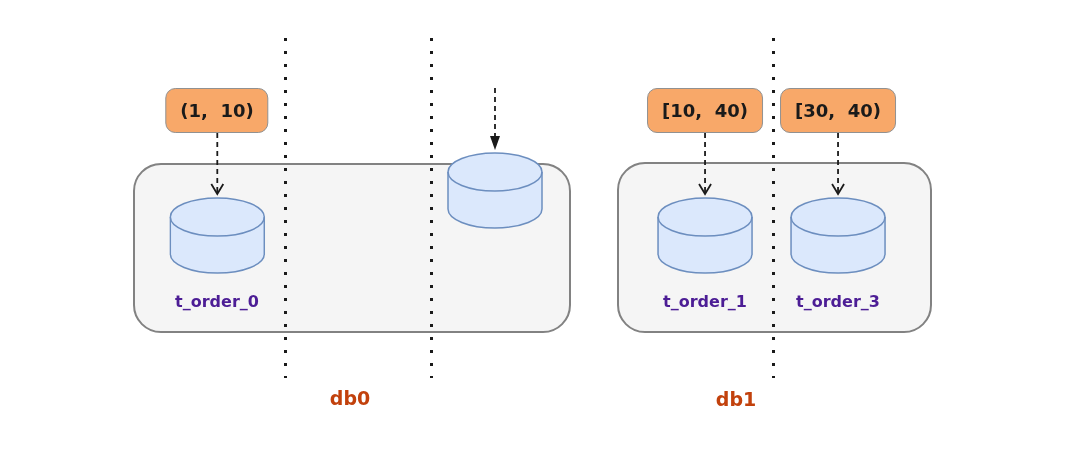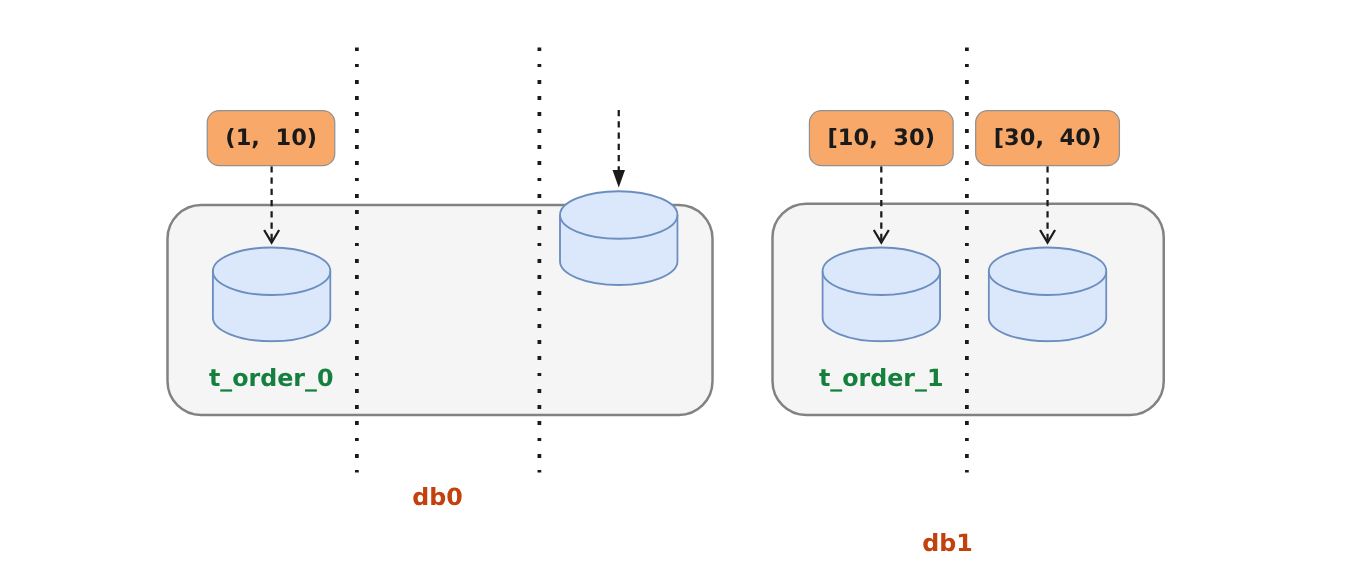--- a/index.html
+++ b/index.html
@@ -58,35 +58,35 @@
     border-radius: 10px;
     font-size: 18px;
     font-weight: 600;
     color: #1a1a1a;
     white-space: pre;
   }
   .arrow-svg { display: block; }
   .cyl-svg { display: block; }
   .table-label {
     margin-top: 18px;
-    font-size: 19px;
+    font-size: 16px;
     font-weight: 600;
-    color: #15803d;
+    color: #4c1d95;
     white-space: pre;
   }
   .db-label {
     position: absolute;
     transform: translateX(-50%);
     font-size: 19px;
     font-weight: 600;
     color: #c2410c;
     z-index: 3;
   }
   .db-label.db0 { left: 350px; top: 387px; }
-  .db-label.db1 { left: 758px; top: 388px; margin-top: 36px; }
+  .db-label.db1 { left: 736px; top: 388px; }
   .dotline.l1 { left: 284px; }
   .dotline.l2 { left: 430px; }
   .dotline.l3 { left: 772px; }
   .dotline { z-index: 2; }
   .db-box { z-index: 1; }
 </style>
 </head>
 <body>
 
 <div class="canvas">
@@ -117,21 +117,21 @@
       <line x1="8" y1="0" x2="8" y2="52" stroke="#1a1a1a" stroke-width="1.8" stroke-dasharray="5 4"></line>
       <polygon points="3,48 8,62 13,48" fill="#1a1a1a"></polygon>
     </svg>
     <svg class="cyl-svg" width="96" height="78" viewBox="0 0 96 78">
       <path d="M1,21 a47,19 0 0 1 94,0 v37 a47,19 0 0 1 -94,0 z" fill="#dbe8fc" stroke="#6c8ebf" stroke-width="1.5"></path>
       <path d="M1,21 a47,19 0 0 0 94,0" fill="none" stroke="#6c8ebf" stroke-width="1.5"></path>
     </svg>
   </div>
 
   <div class="col" style="left:705px">
-    <div class="range-box">[10,  30)</div>
+    <div class="range-box">[10,  40)</div>
     <svg class="arrow-svg" width="16" height="63" viewBox="0 0 16 63">
       <line x1="8" y1="0" x2="8" y2="60" stroke="#1a1a1a" stroke-width="1.8" stroke-dasharray="5 4"></line>
       <polyline points="2,51 8,61 14,51" stroke="#1a1a1a" stroke-width="1.8" fill="none"></polyline>
     </svg>
     <svg class="cyl-svg" width="96" height="78" viewBox="0 0 96 78">
       <path d="M1,21 a47,19 0 0 1 94,0 v37 a47,19 0 0 1 -94,0 z" fill="#dbe8fc" stroke="#6c8ebf" stroke-width="1.5"></path>
       <path d="M1,21 a47,19 0 0 0 94,0" fill="none" stroke="#6c8ebf" stroke-width="1.5"></path>
     </svg>
     <div class="table-label">t_order_1</div>
   </div>
@@ -139,18 +139,19 @@
   <div class="col" style="left:838px">
     <div class="range-box">[30,  40)</div>
     <svg class="arrow-svg" width="16" height="63" viewBox="0 0 16 63">
       <line x1="8" y1="0" x2="8" y2="60" stroke="#1a1a1a" stroke-width="1.8" stroke-dasharray="5 4"></line>
       <polyline points="2,51 8,61 14,51" stroke="#1a1a1a" stroke-width="1.8" fill="none"></polyline>
     </svg>
     <svg class="cyl-svg" width="96" height="78" viewBox="0 0 96 78">
       <path d="M1,21 a47,19 0 0 1 94,0 v37 a47,19 0 0 1 -94,0 z" fill="#dbe8fc" stroke="#6c8ebf" stroke-width="1.5"></path>
       <path d="M1,21 a47,19 0 0 0 94,0" fill="none" stroke="#6c8ebf" stroke-width="1.5"></path>
     </svg>
+    <div class="table-label">t_order_3</div>
   </div>
 
   <div class="db-label db0">db0</div>
   <div class="db-label db1">db1</div>
 
 </div>
 
 </body></html>

